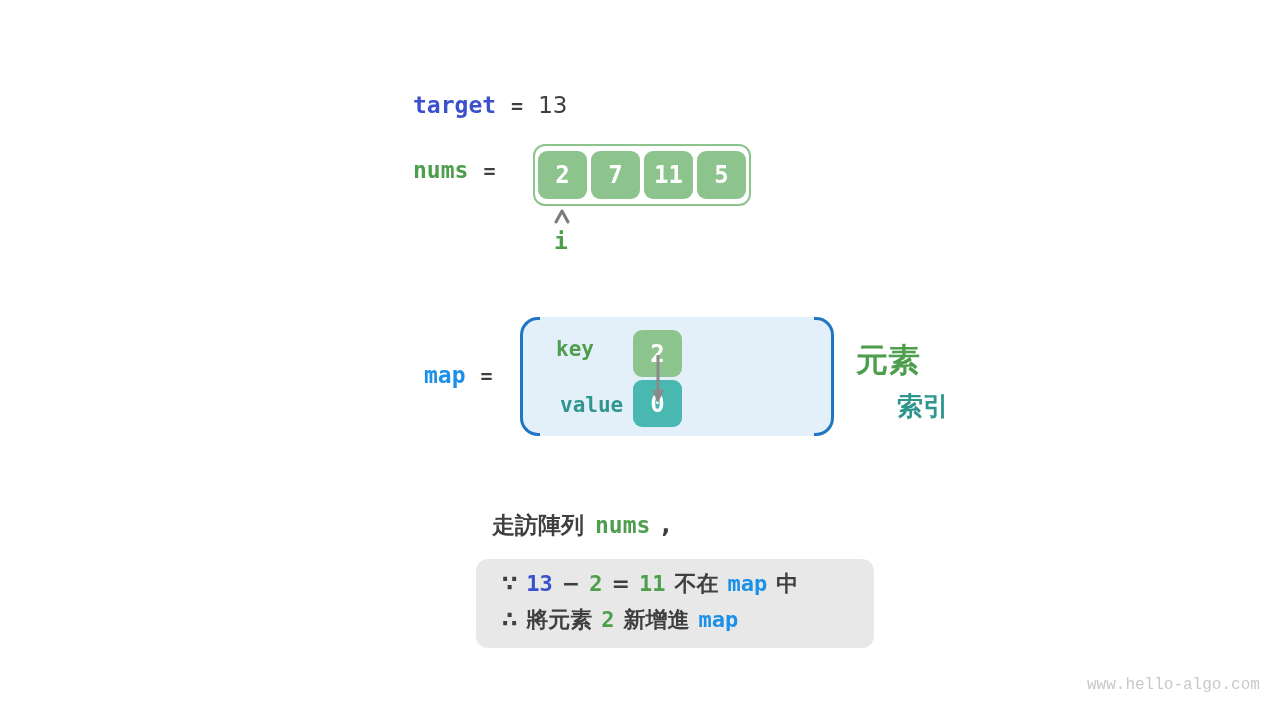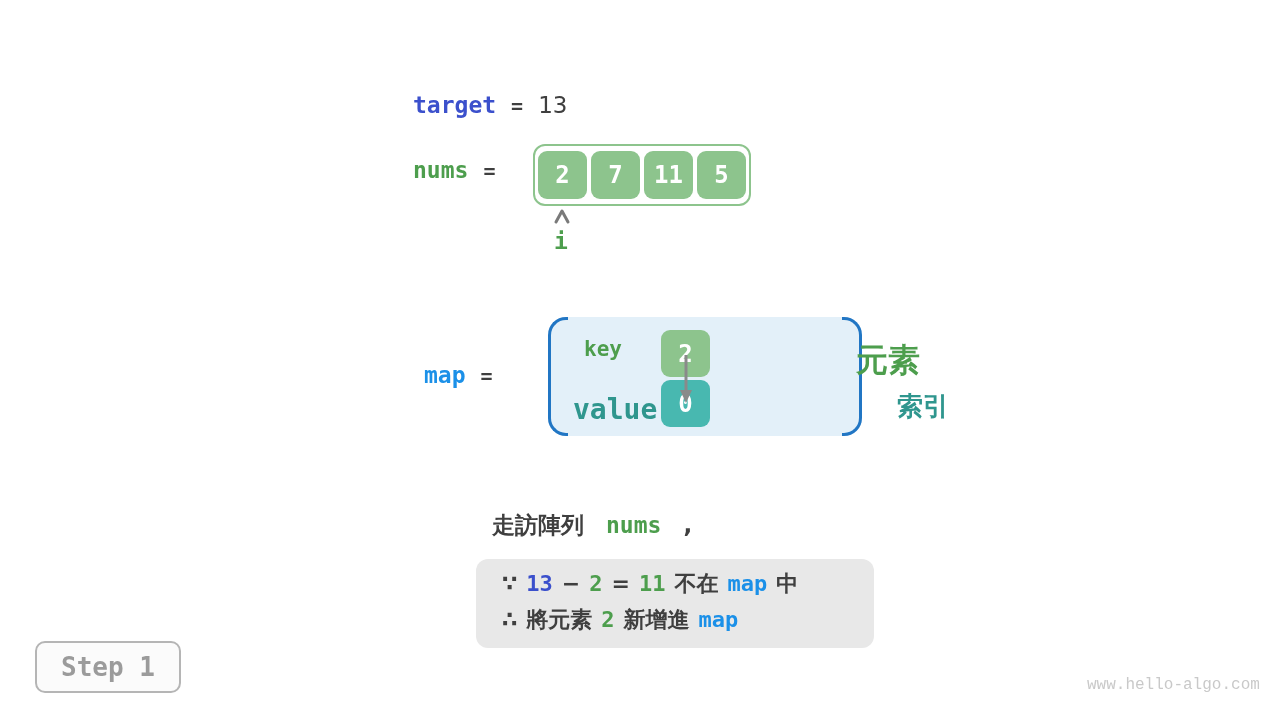--- a/index.html
+++ b/index.html
@@ -40,36 +40,36 @@
     width:49px;height:48px;border-radius:9px;background:var(--green-fill);
     color:#fff;font-size:24px;display:flex;align-items:center;justify-content:center;
   }
   #pointer-arrow{position:absolute;left:551px;top:208px;}
   #pointer-label{position:absolute;left:550px;top:228px;width:22px;text-align:center;font-size:23px;}
 
   
   #map-label{left:424px;top:362px;gap:15px;font-size:23px;}
   #map-box{
     position:absolute;left:520px;top:317px;width:314px;height:119px;
-    background:var(--map-fill);border-radius:18px;margin-left:28px;
+    background:var(--map-fill);border-radius:18px;
   }
   .bracket{position:absolute;top:0;bottom:0;width:20px;}
   #bracket-left{left:0;border:3.5px solid var(--bracket-blue);border-right:none;border-radius:18px 0 0 18px;}
   #bracket-right{right:0;border:3.5px solid var(--bracket-blue);border-left:none;border-radius:0 18px 18px 0;}
   #key-label{position:absolute;left:36px;top:20px;font-size:21px;}
-  #value-label{position:absolute;left:25px;top:76px;font-size:28px;}
+  #value-label{position:absolute;left:40px;top:76px;font-size:21px;}
   #key-cell{position:absolute;left:113px;top:13px;}
   #value-cell{position:absolute;left:113px;top:63px;width:49px;height:47px;border-radius:9px;background:var(--teal-fill);color:#fff;font-size:24px;display:flex;align-items:center;justify-content:center;}
   #key-cell.cell{height:47px;}
   #map-arrow{position:absolute;left:130px;top:38px;}
   #element-label{position:absolute;left:856px;top:339px;font-size:32px;font-weight:bold;color:var(--green-text);}
   #index-label{position:absolute;left:897px;top:389px;font-size:26px;font-weight:bold;color:var(--teal-text);}
 
   
-  #caption{left:492px;top:510px;gap:22px;font-size:23px;font-weight:600;}
+  #caption{left:492px;top:510px;gap:11px;font-size:23px;font-weight:600;}
   #caption .code{font-size:23px;}
 
   
   #note-box{
     position:absolute;left:476px;top:559px;width:398px;height:89px;
     background:var(--note-bg);border-radius:12px;padding:10px 0 0 26px;
   }
   .note-line{display:flex;align-items:baseline;gap:9px;font-size:22px;font-weight:600;height:36px;}
   .note-line .code{font-size:22px;}
 
@@ -154,17 +154,16 @@
     </div>
     <div class="note-line">
       <span class="dark">∴</span>
       <span class="dark">將元素</span>
       <span class="mono greent code">2</span>
       <span class="dark">新增進</span>
       <span class="mono bblue code">map</span>
     </div>
   </div>
 
-  <div id="step-badge" class="mono">Step 1</div>
 
   <div id="watermark">www.hello-algo.com</div>
 
 </div>
 
 </body></html>

